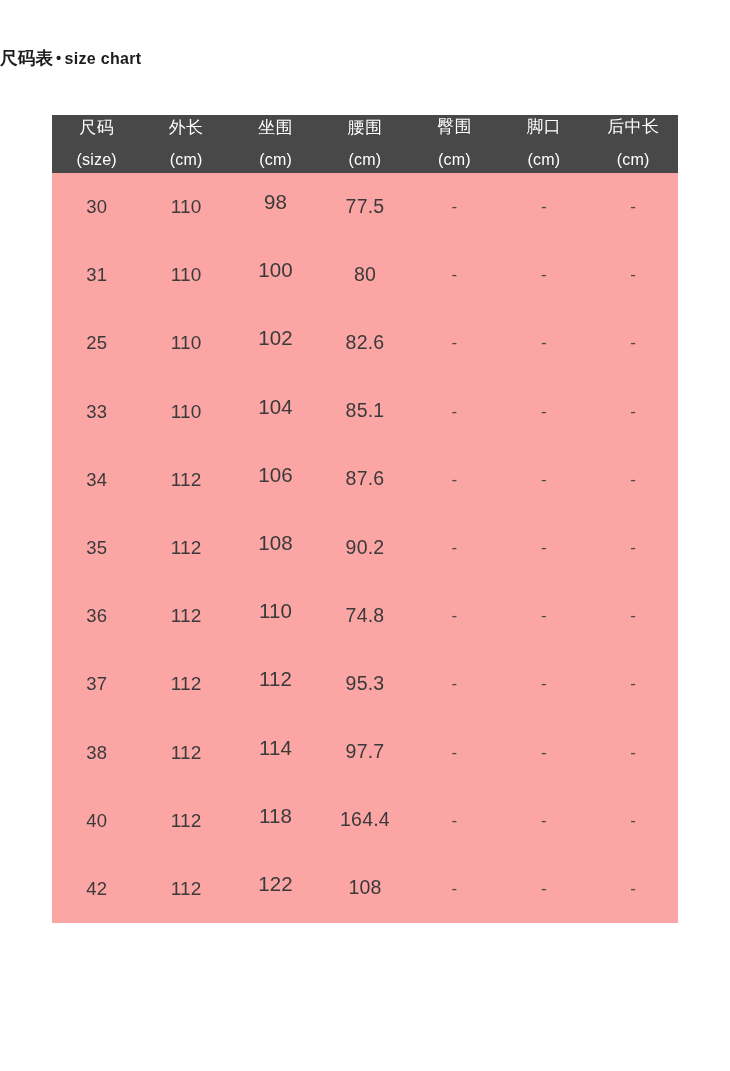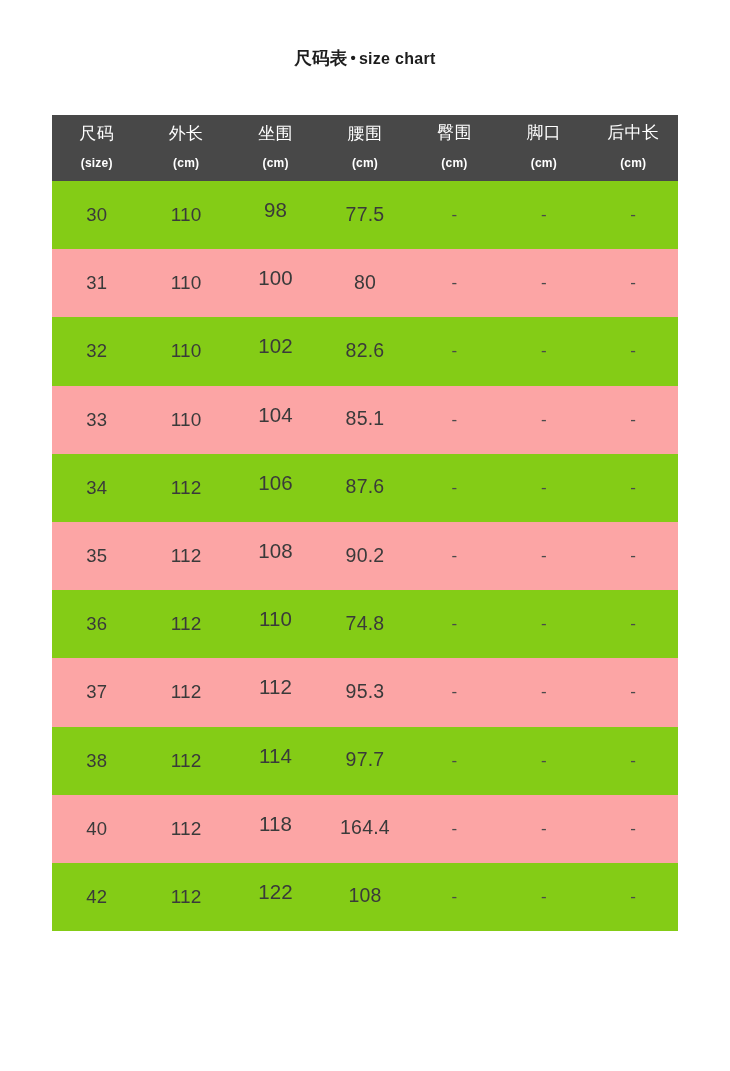--- a/index.html
+++ b/index.html
@@ -22,21 +22,21 @@
     position: relative;
     box-sizing: border-box;
   }
 
   
   .title {
     position: absolute;
     top: 46px;
     left: 0;
     width: 730px;
-    text-align: center;
+    text-align: left;
     font-size: 17px;
     font-weight: bold;
     color: #1d1d1d;
     letter-spacing: 0.2px;
     white-space: nowrap;
   }
   .title .title-cn {
     font-size: 17.5px;
     font-weight: bold;
   }
@@ -56,21 +56,21 @@
   .table {
     position: absolute;
     left: 52px;
     top: 115px;
     width: 626px;
   }
 
   .thead {
     display: flex;
     background: #484848;
-    height: 66px;
+    height: 58px;
     align-items: center;
   }
   .th {
     flex: 1 1 0;
     text-align: center;
     color: #ffffff;
     line-height: 1.12;
     padding-bottom: 2px;
   }
   .th .th-cn {
@@ -78,34 +78,34 @@
     font-size: 17px;
     font-weight: 500;
     letter-spacing: 0.4px;
   }
   .th.small .th-cn {
     font-size: 17px;
     font-family: Liberation Mono, monospace;
   }
   .th .th-unit {
     display: block;
-    font-size: 12px;
-    font-weight: 700;
+    font-size: 16px;
+    font-weight: 400;
     margin-top: 14px;
     letter-spacing: 0.2px;
   }
 
   .tbody {
     display: block;
   }
   .tr {
     display: flex;
     height: 68.2px;
     align-items: center;
-    background: #84cc16;
+    background: #fca5a5;
   }
   .tr.alt {
     background: #fca5a5;
   }
   .td {
     flex: 1 1 0;
     text-align: center;
     font-size: 19px;
     color: #3a3a3a;
     letter-spacing: 0.2px;
@@ -186,21 +186,21 @@
         <div class="td c-size">31</div>
         <div class="td c-length">110</div>
         <div class="td c-seat">100</div>
         <div class="td c-waist">80</div>
         <div class="td c-dash">-</div>
         <div class="td c-dash">-</div>
         <div class="td c-dash">-</div>
       </div>
 
       <div class="tr">
-        <div class="td c-size">32</div>
+        <div class="td c-size">25</div>
         <div class="td c-length">110</div>
         <div class="td c-seat">102</div>
         <div class="td c-waist">82.6</div>
         <div class="td c-dash">-</div>
         <div class="td c-dash">-</div>
         <div class="td c-dash">-</div>
       </div>
 
       <div class="tr alt">
         <div class="td c-size">33</div>

